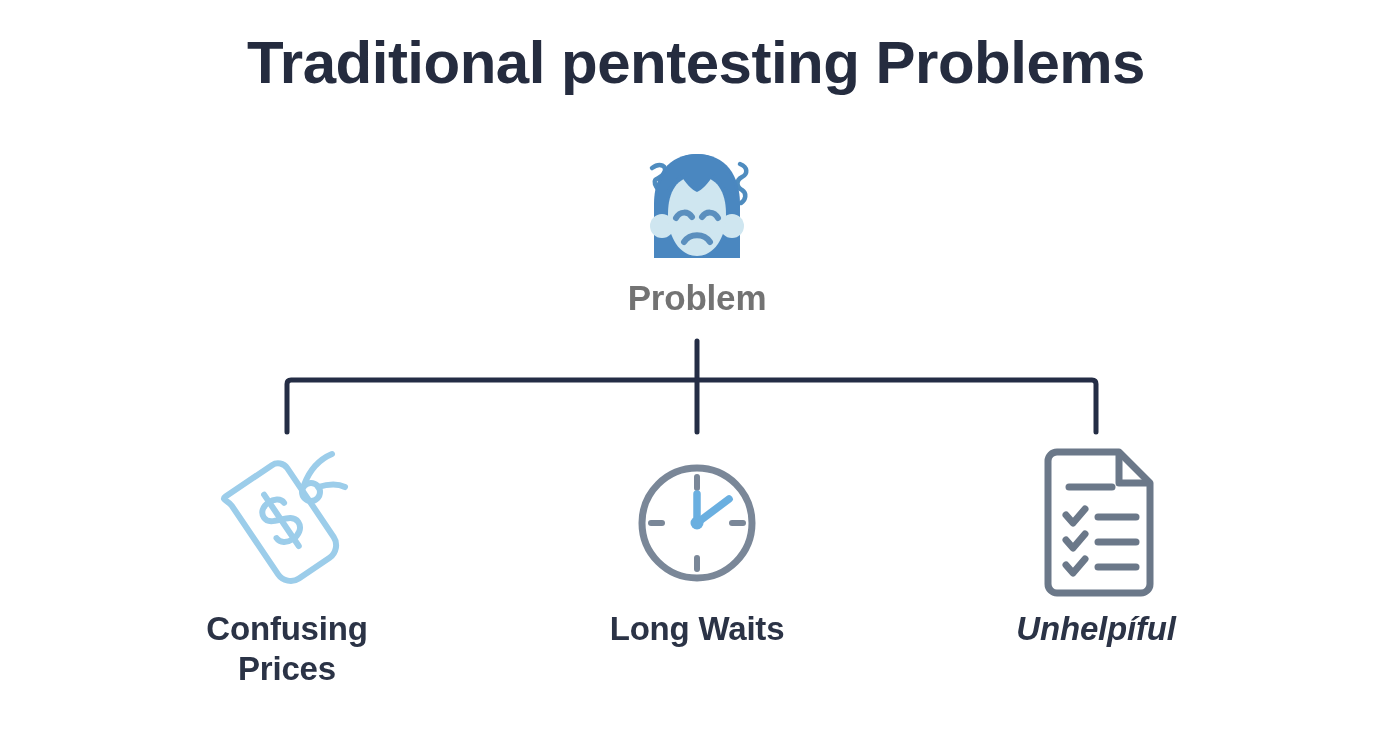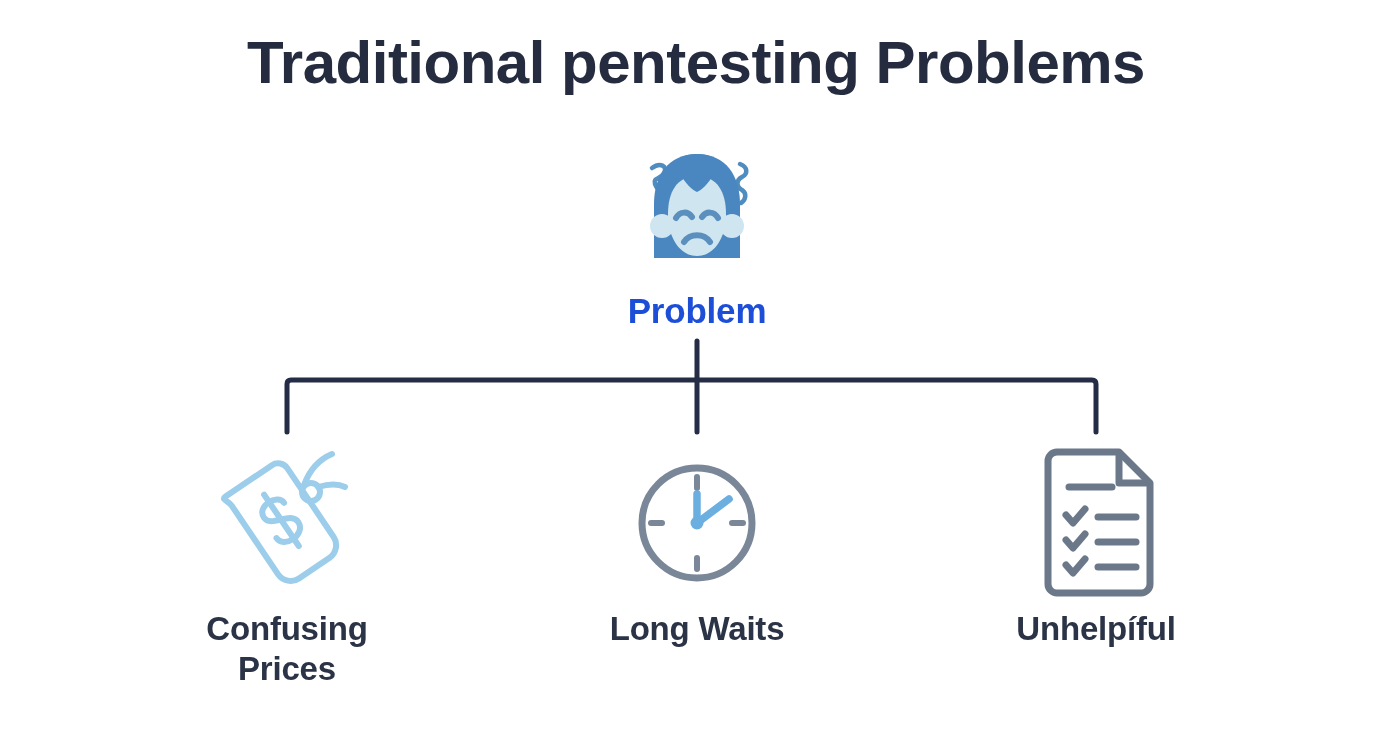--- a/index.html
+++ b/index.html
@@ -44,24 +44,24 @@
     text-align: center;
   }
   #root-icon-wrap {
     width: 300px;
     height: 140px;
     display: flex;
     align-items: center;
     justify-content: center;
   }
   #root-label {
-    margin-top: 19px;
+    margin-top: 6px;
     font-size: 35px;
     font-weight: bold;
-    color: #1d4ed8;
+    color: #737373;
     letter-spacing: -0.2px;
     line-height: 1.15;
   }
 
   
   #connectors {
     position: absolute;
     left: 0;
     top: 0;
     width: 1392px;
@@ -86,21 +86,21 @@
   .leaf-label {
     margin-top: 4px;
     font-size: 33px;
     font-weight: bold;
     color: #2b3346;
     line-height: 1.22;
     letter-spacing: -0.2px;
   }
   #leaf-0 { left: 137px; }
   #leaf-1 { left: 547px; }
-  #leaf-2 { left: 946px; }
+  #leaf-2 { left: 946px; font-style: italic; }
 </style>
 </head>
 <body>
 
 <div id="canvas">
 
   <div id="title">Traditional pentesting Problems</div>
 
   <svg id="connectors" viewBox="0 0 1392 752" width="1392" height="752" xmlns="http://www.w3.org/2000/svg">
     <g fill="none" stroke="#242d45" stroke-width="5" stroke-linecap="round" stroke-linejoin="round">

